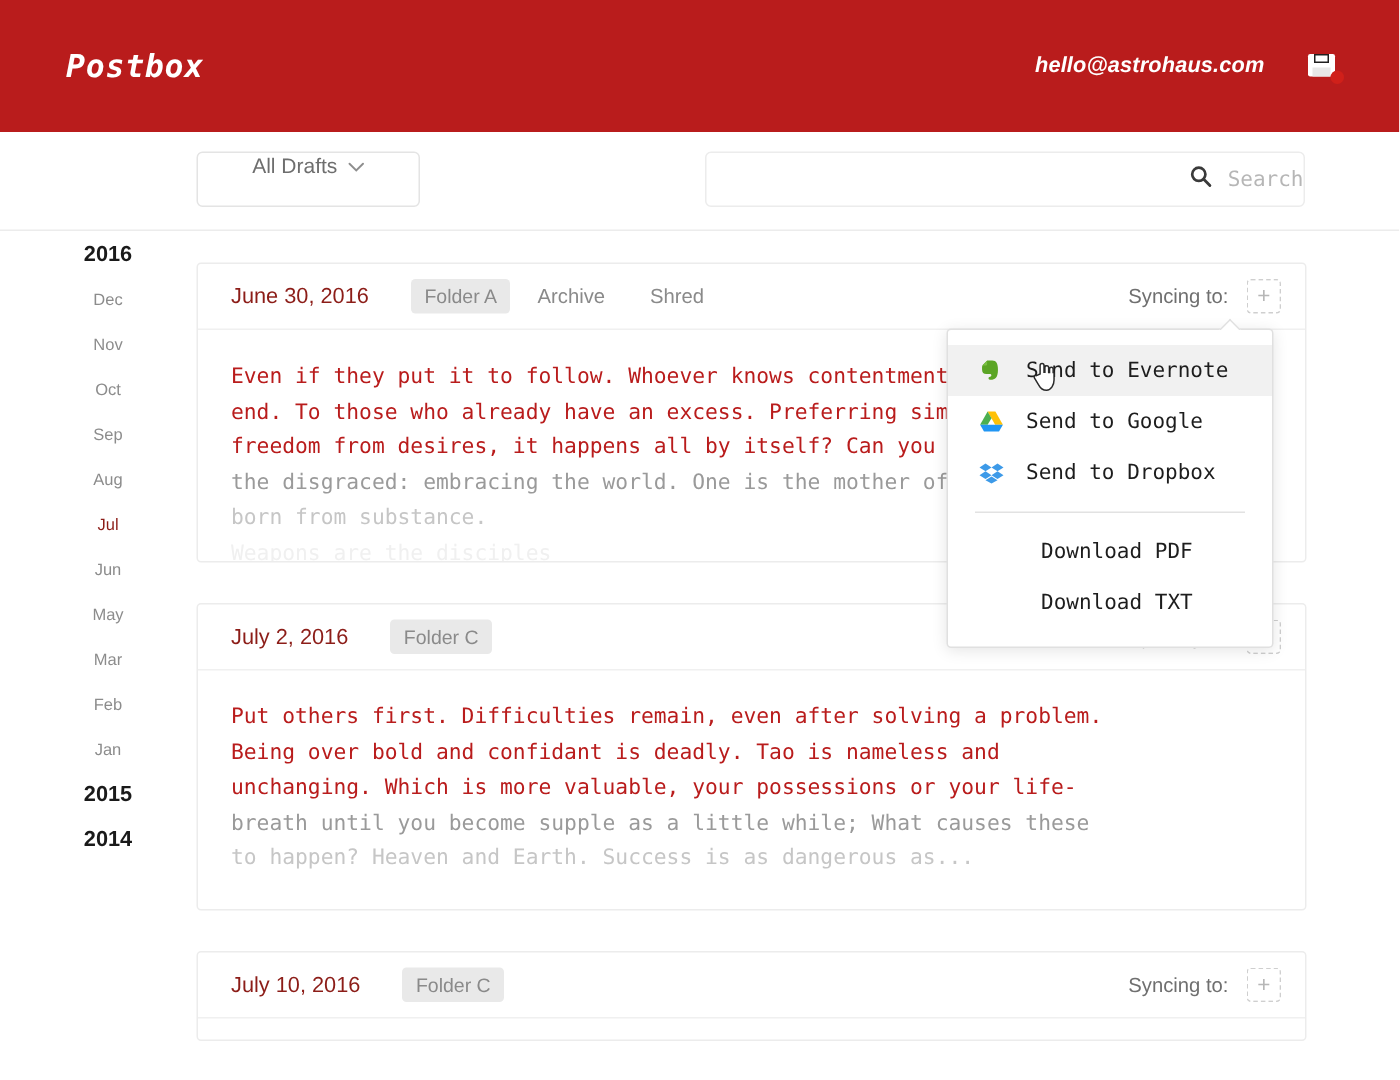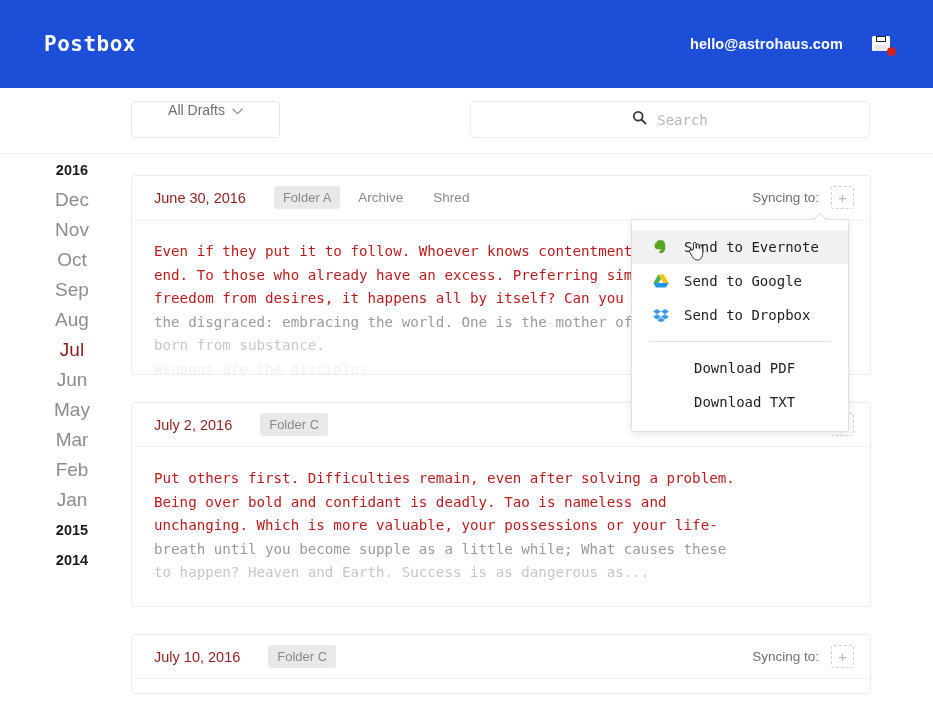--- a/index.html
+++ b/index.html
@@ -7,23 +7,24 @@
     width: 933px; height: 720px;
     background: #ffffff;
     font-family: "Liberation Sans", sans-serif;
     overflow: hidden;
   }
   #app { position: relative; width: 933px; height: 720px; background:#fff; overflow:hidden; }
 
   
   .topbar {
     position: absolute; left:0; top:0; width:933px; height:88px;
-    background:#1d4ed8;
+    background:#b91c1c;
     display:flex; align-items:center; justify-content:space-between;
     padding: 0 40px 0 44px;
+    font-style: italic;
   }
   .brand {
     color:#ffffff; font-family:"DejaVu Sans Mono","Liberation Mono",monospace;
     font-size:21px; font-weight:700; letter-spacing:0.5px;
   }
   .topbar-right { display:flex; align-items:center; gap:28px; }
   .account-email {
     color:#ffffff; font-size:14.5px; font-weight:700; letter-spacing:0.1px;
   }
   .save-icon { position:relative; width:22px; height:20px; display:block; }
@@ -45,35 +46,35 @@
     display:flex; align-items:flex-start; justify-content:center; gap:7px;
     color:#6e6e6e; font-size:14px;
     cursor:pointer;
   }
   .chev { display:block; width:11px; height:7px; }
 
   .search-box {
     position:absolute; left:470px; top:101px;
     width:400px; height:37px;
     border:1px solid #ececec; border-radius:4px; background:#fff;
-    display:flex; align-items:center; justify-content:center; gap:10px;
+    display:flex; align-items:center; justify-content:flex-end; gap:10px;
     cursor:text;
   }
   .search-ph {
     color:#b6b6b6; font-size:14px;
     font-family:"DejaVu Sans Mono","Liberation Mono",monospace;
   }
 
   
   .sidebar {
     position:absolute; left:13px; top:155px; width:118px;
     display:flex; flex-direction:column; align-items:center;
   }
   .side-item {
-    width:100%; text-align:center; font-size:19px;
+    width:100%; text-align:center; font-size:11px;
     padding:5px 0; cursor:pointer; color:#8c8c8c;
     line-height:20px;
   }
   .side-item.year { color:#1a1a1a; font-weight:700; font-size:14.5px; }
   .side-item.active { color:#8c1d18; }
 
   
   .cards { position:absolute; left:131px; top:175px; width:740px; }
   .card {
     width:740px; background:#fff;

